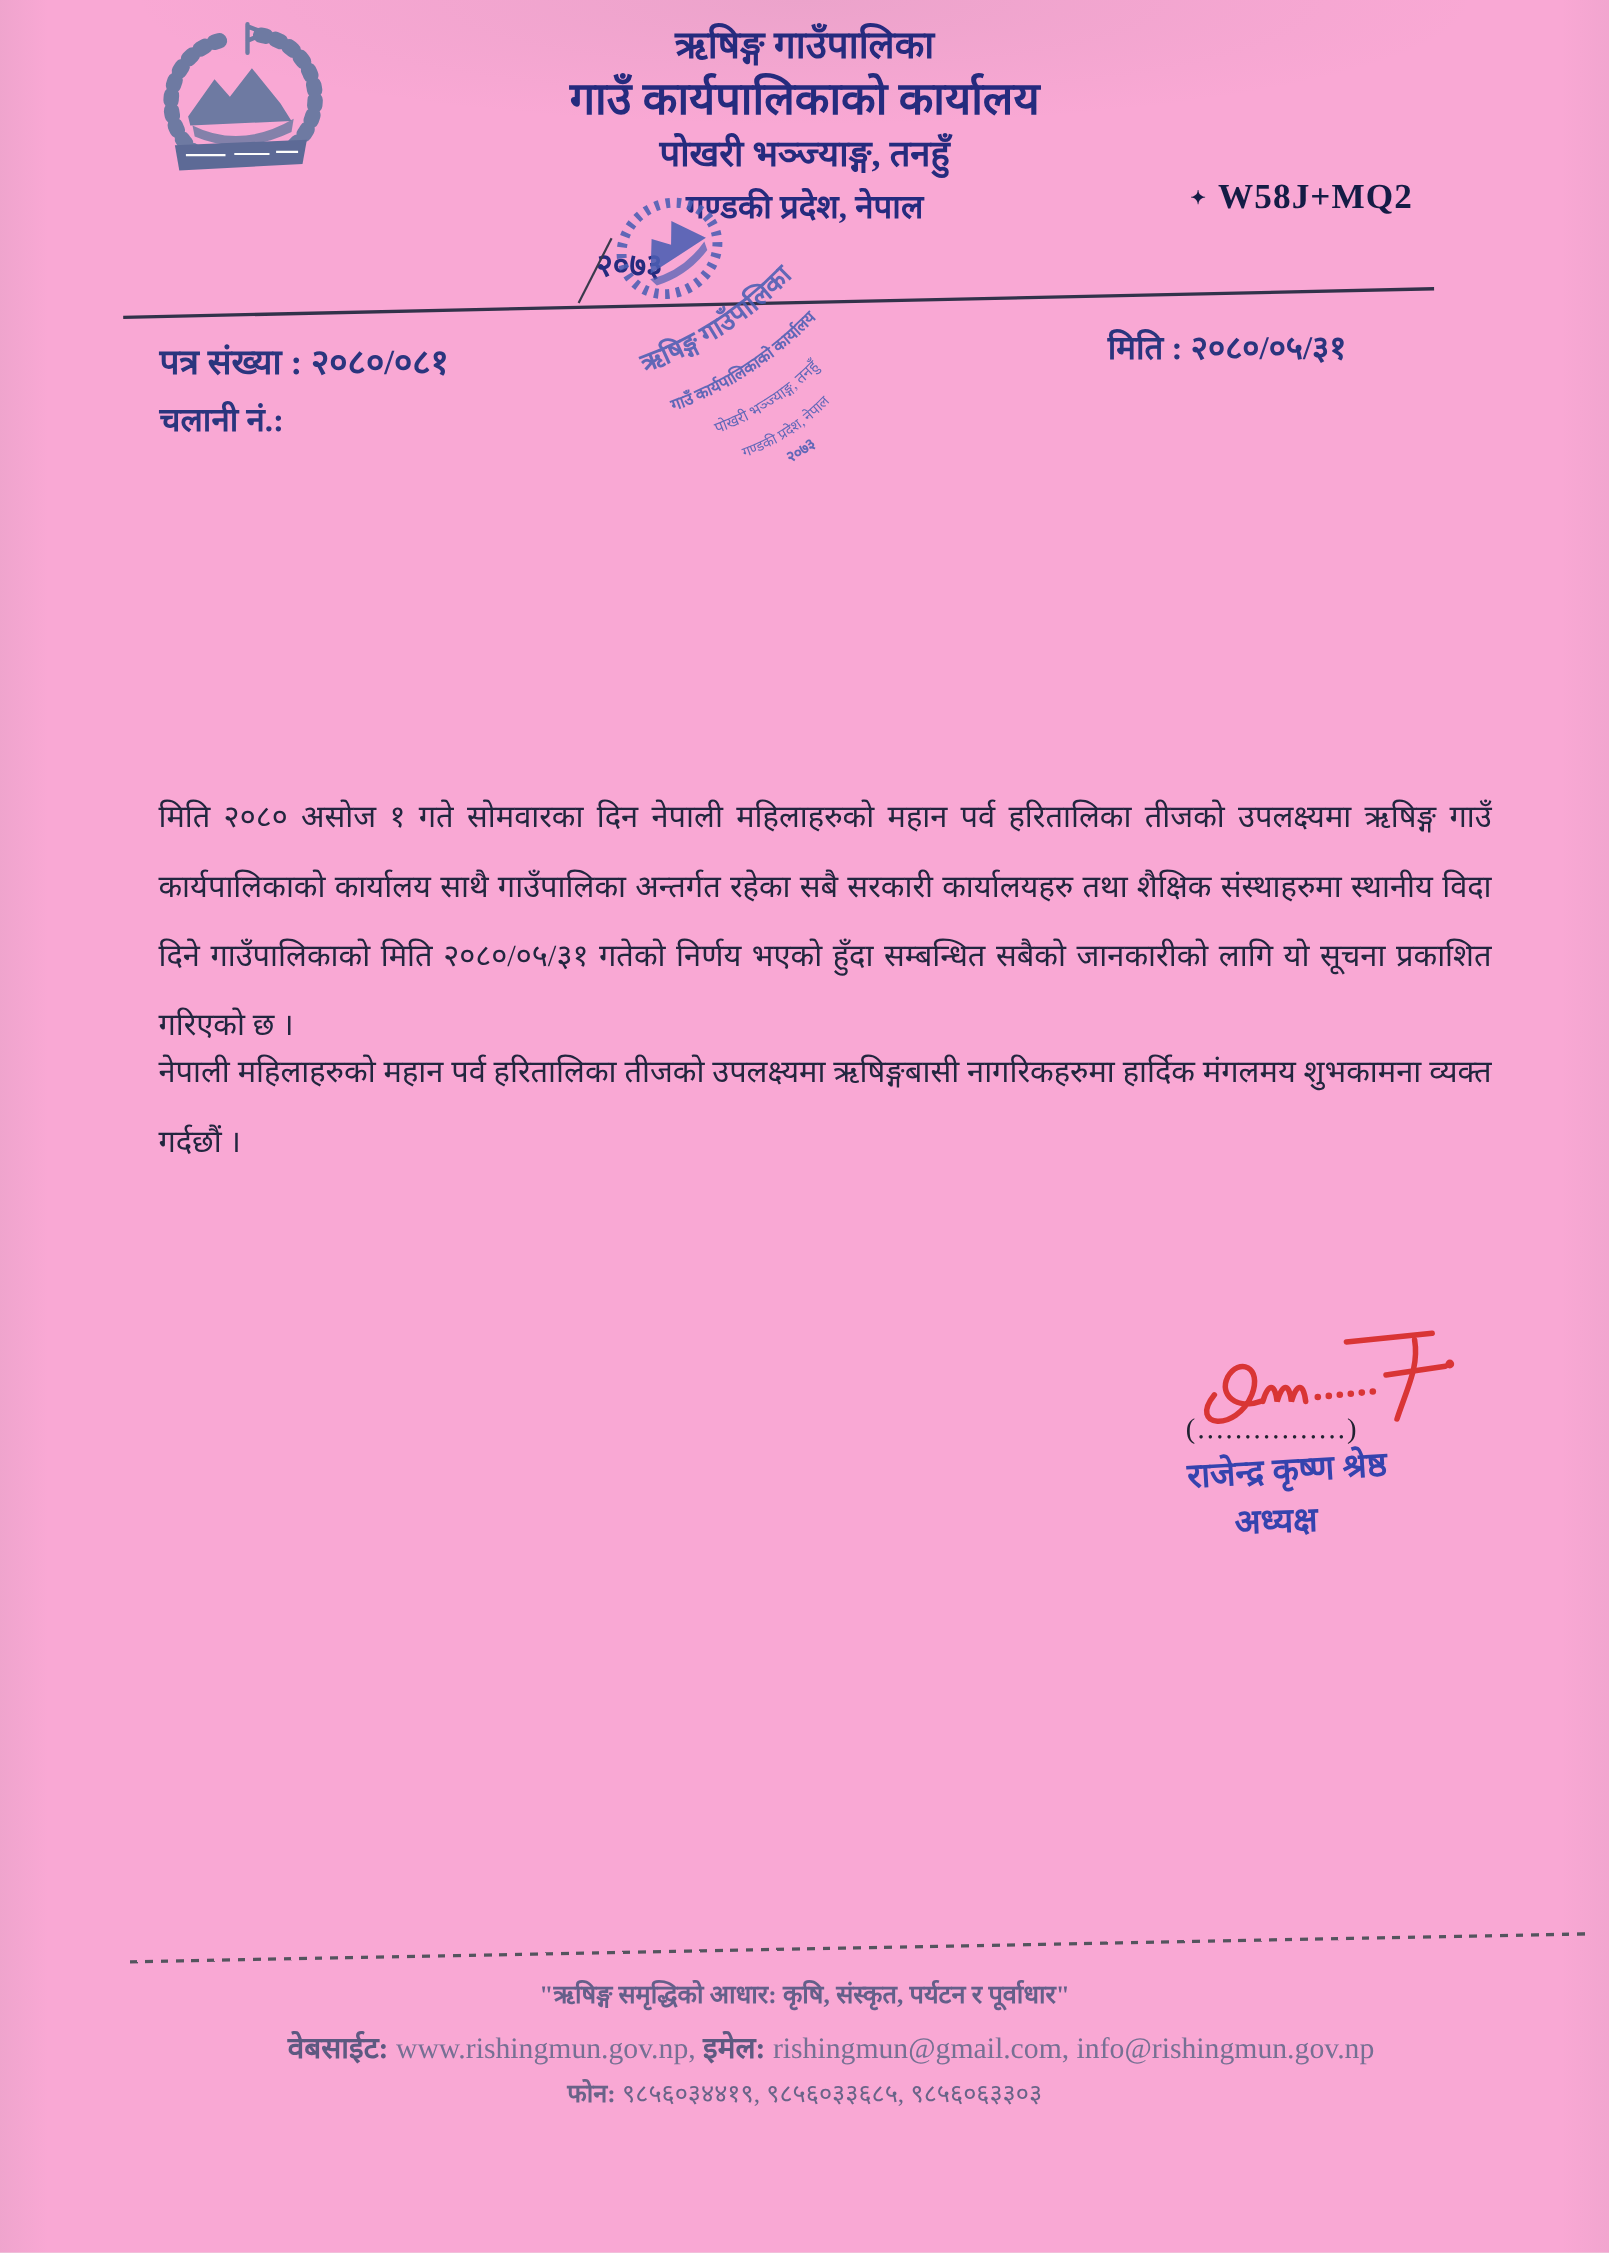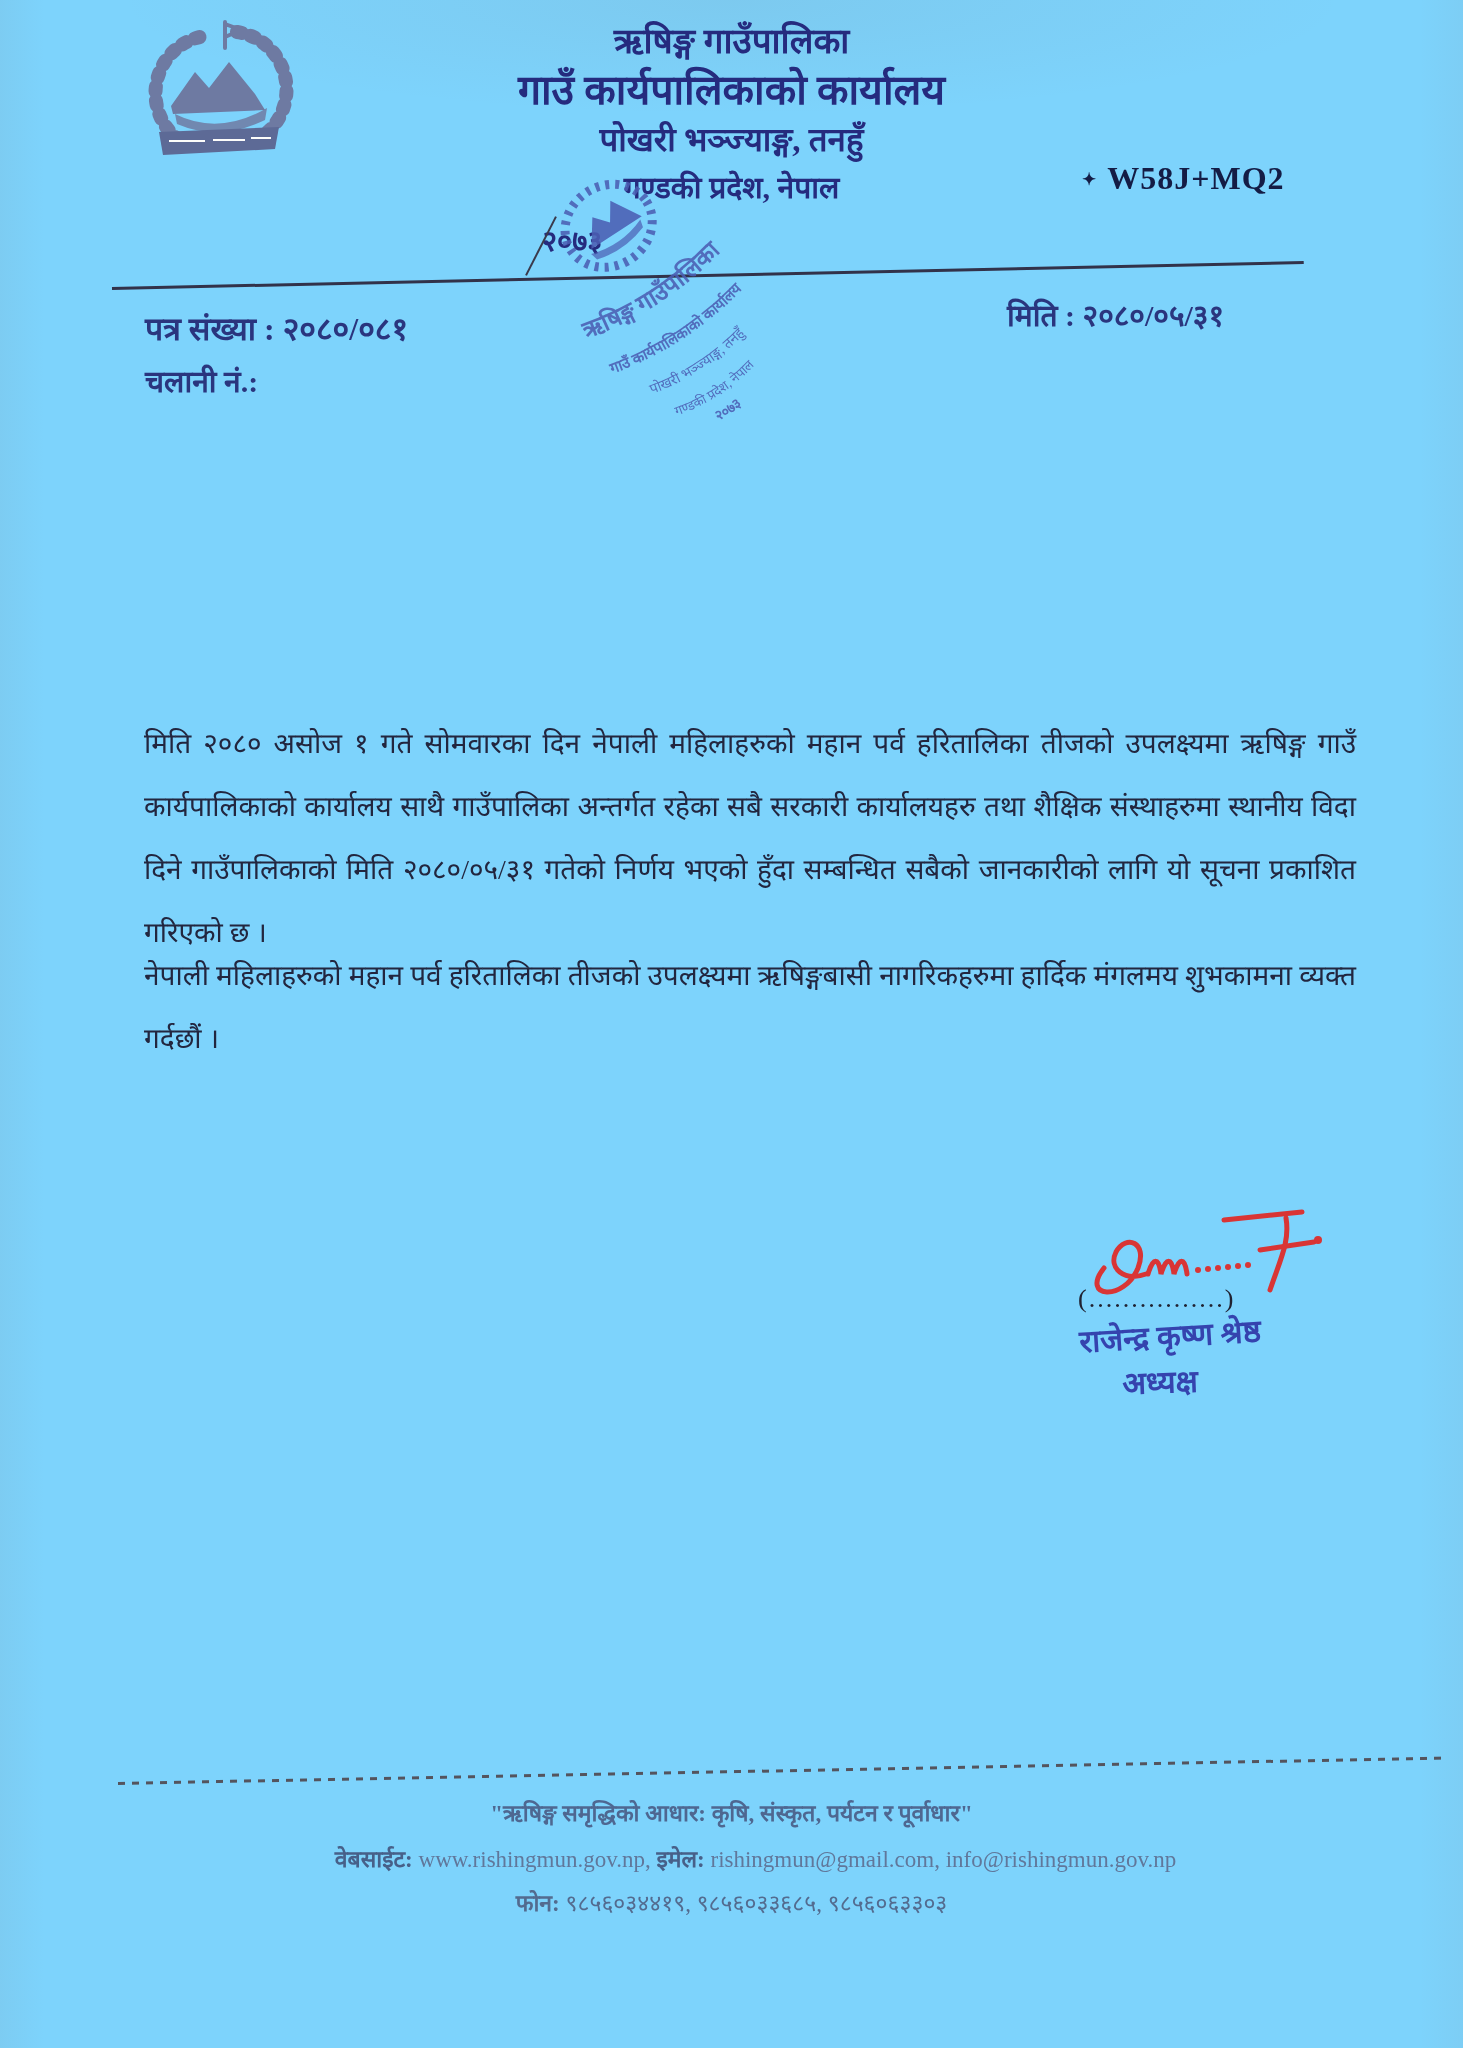--- a/index.html
+++ b/index.html
@@ -1,18 +1,18 @@
 <!DOCTYPE html>
 <html><head>
 <meta charset="utf-8">
 <style>
   html,body{margin:0;padding:0;background:#e8e8e6;}
   .page{
     position:relative; width:1463px; height:2048px; margin:0 auto;
-    background:#7dd3fc; overflow:hidden;
+    background:#f9a8d4; overflow:hidden;
     font-family:"Liberation Serif", serif; color:#262a44;
   }
   .page::before{ 
     content:""; position:absolute; inset:0; pointer-events:none;
     background:
       radial-gradient(60% 8% at 50% 0%, rgba(120,120,125,.10), transparent 70%),
       linear-gradient(90deg, rgba(120,120,125,.08), transparent 3%),
       linear-gradient(270deg, rgba(120,120,125,.06), transparent 3%);
   }
 
@@ -56,21 +56,21 @@
   .sig-dots{position:absolute; left:1078px; top:1284px; font-size:26px; color:#202231; letter-spacing:2px;}
   .sig-name{position:absolute; left:1020px; top:1314px; width:300px; text-align:center; font-size:31px; font-weight:bold; color:#3543ae; transform:rotate(-3.5deg);}
   .sig-title{position:absolute; left:1040px; top:1360px; width:240px; text-align:center; font-size:31px; font-weight:bold; color:#3543ae; transform:rotate(-2deg);}
 
   
   .foot-dashes{position:absolute; left:118px; top:1782px; width:1330px; height:3px;
     background:repeating-linear-gradient(90deg,#54545e 0 7px, transparent 7px 14px);
     transform-origin:left center; transform:rotate(-1.1deg);}
   .foot-line{position:absolute; left:0; right:0; text-align:center; color:#44507a; opacity:.82;}
   .foot-slogan{top:1796px; font-size:23px; font-weight:600;}
-  .foot-contact{top:1842px; font-size:23px;margin-left:48px;}
+  .foot-contact{top:1842px; font-size:27px;margin-left:48px;}
   .foot-contact .lbl{font-weight:700; color:#3c4870;}
   .foot-contact .val{color:#5a6486;}
   .foot-phone{top:1886px; font-size:23px; color:#4a5578;}
   .foot-phone .lbl{font-weight:700;}
 </style>
 </head>
 <body>
 
 <div class="page">
 

